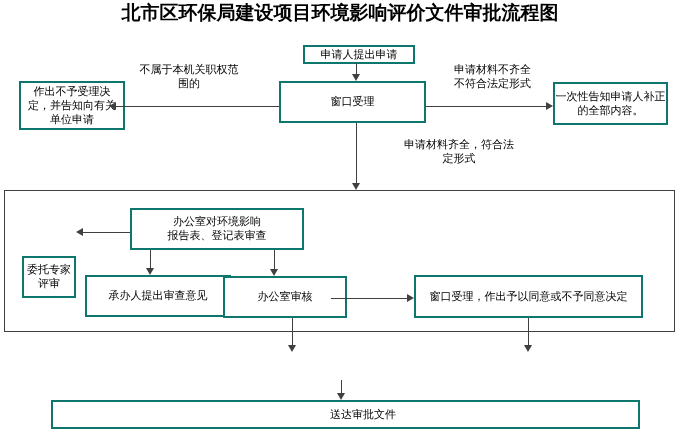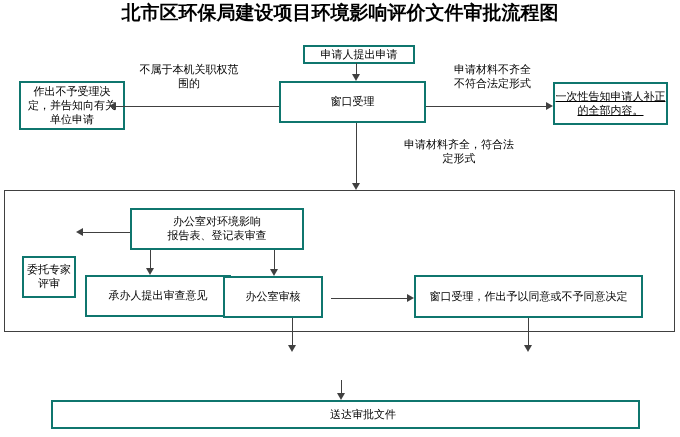--- a/index.html
+++ b/index.html
@@ -62,32 +62,32 @@
   <div class="bigbox" style="left:4px;top:190px;width:671px;height:142px;"></div>
 
   <div class="box" style="left:303px;top:45px;width:112px;height:19px;">申请人提出申请</div>
 
   <div class="box" style="left:279px;top:81px;width:147px;height:42px;">窗口受理</div>
 
   <div class="box" style="left:3px;top:81px;width:106px;height:49px;margin-left:16px;">作出不予受理决
 定，并告知向有关
 单位申请</div>
 
-  <div class="box" style="left:553px;top:82px;width:115px;height:43px;text-decoration:underline;">一次性告知申请人补正
+  <div class="box" style="left:553px;top:82px;width:115px;height:43px;">一次性告知申请人补正
 的全部内容。</div>
 
   <div class="box" style="left:22px;top:208px;width:54px;height:42px;margin-top:48px;">委托专家
 评审</div>
 
   <div class="box" style="left:130px;top:208px;width:174px;height:42px;">办公室对环境影响
 报告表、登记表审查</div>
 
   <div class="box" style="left:53px;top:275px;width:146px;height:42px;margin-left:32px;">承办人提出审查意见</div>
 
-  <div class="box" style="left:223px;top:276px;width:100px;height:42px;">办公室审核</div>
+  <div class="box" style="left:223px;top:276px;width:124px;height:42px;">办公室审核</div>
 
   <div class="box" style="left:414px;top:275px;width:229px;height:43px;">窗口受理，作出予以同意或不予同意决定</div>
 
 
   <div class="box" style="left:51px;top:400px;width:589px;height:29px;padding-left:35px;">送达审批文件</div>
 
   <div class="edge-label" style="left:128px;top:63px;width:122px;">不属于本机关职权范
 围的</div>
 
   <div class="edge-label" style="left:445px;top:63px;width:95px;">申请材料不齐全

